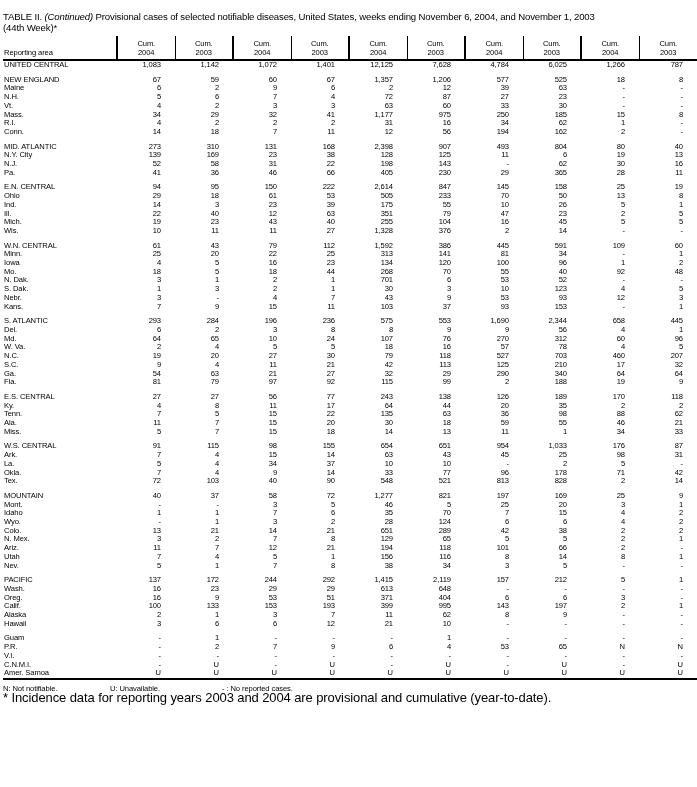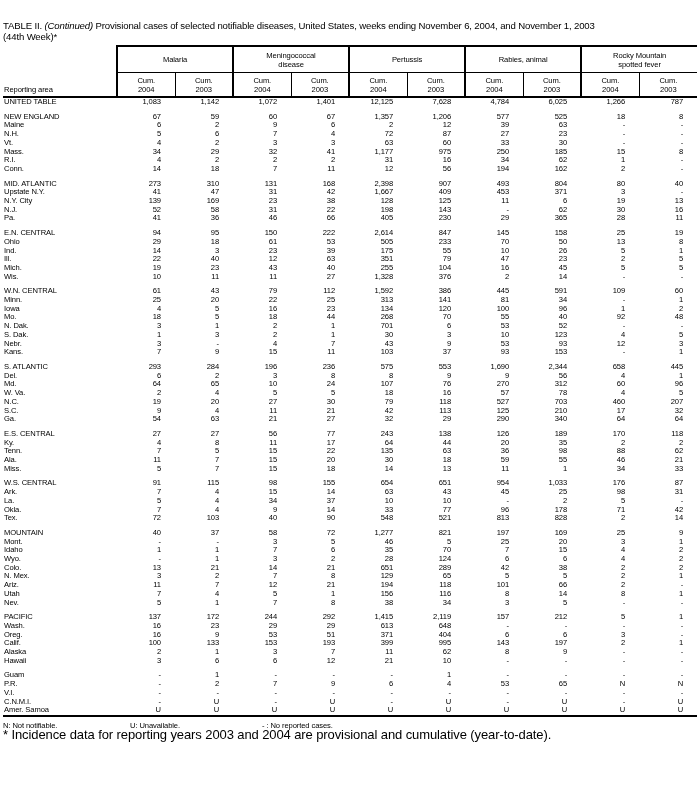--- a/index.html
+++ b/index.html
@@ -1,34 +1,34 @@
 <!DOCTYPE html>
 <html><head>
 <meta charset="utf-8">
 <style>
   html,body{margin:0;padding:0;background:#fff;}
   body{width:697px;height:787px;font-family:"Liberation Sans","DejaVu Sans",sans-serif;color:#000;-webkit-font-smoothing:none;}
-  .page{padding:20px 3px 0 3px;}
+  .page{padding:11px 3px 0 3px;}
   .title{font-size:9.6px;line-height:11px;letter-spacing:-0.15px;white-space:nowrap;}
   .title .ital{font-style:italic;}
   table{border-collapse:collapse;table-layout:fixed;width:694px;margin-top:3px;border-bottom:2px solid #000;}
   col.c-area{width:114px;}
   col.c-num{width:58px;}
   th,td{padding:0;font-weight:normal;font-size:7.6px;letter-spacing:-0.1px;}
   thead th{line-height:9px;}
   th.corner{border:none;}
   th.grp{border-top:2px solid #000;border-bottom:1px solid #000;border-left:2px solid #000;text-align:center;vertical-align:middle;white-space:pre-line;height:25px;}
   th.sub{border-bottom:2px solid #000;border-left:1px solid #000;text-align:center;vertical-align:middle;white-space:pre-line;height:23px;}
   th.sub.gs{border-left:2px solid #000;}
   th.ra{border-bottom:2px solid #000;text-align:left;vertical-align:bottom;padding:0 0 2px 1px;}
   tbody td{height:8.7px;line-height:8.7px;white-space:nowrap;overflow:hidden;}
   tbody td.area{text-align:left;padding-left:1px;}
   tbody td.num{text-align:right;padding-right:14px;}
   tbody tr.gap td{padding-top:6px;}
-  .legend{margin-top:4px;font-size:7.6px;line-height:9px;letter-spacing:-0.1px;display:flex;gap:20px;}
+  .legend{margin-top:4px;font-size:7.6px;line-height:9px;letter-spacing:-0.1px;display:flex;}
   .legend .l1{width:107px;}
   .legend .l2{width:112px;}
   .note{font-size:13px;line-height:9px;letter-spacing:-0.1px;}
 </style>
 </head>
 <body>
 
 <div class="page">
   <div class="title"><span>TABLE II. </span><span class="ital">(Continued)</span><span> Provisional cases of selected notifiable diseases, United States, weeks ending November 6, 2004, and November 1, 2003</span>
     <div>(44th Week)*</div>
@@ -43,30 +43,20 @@
         <col class="c-num">
         <col class="c-num">
       <col class="c-num">
         <col class="c-num">
         <col class="c-num">
         <col class="c-num">
         <col class="c-num">
     </colgroup>
     <thead>
       <tr>
-        <th class="corner"></th>
-        <th class="grp" colspan="2">Malaria</th>
-        <th class="grp" colspan="2">Meningococcal
-disease</th>
-        <th class="grp" colspan="2">Pertussis</th>
-        <th class="grp" colspan="2">Rabies, animal</th>
-        <th class="grp" colspan="2">Rocky Mountain
-spotted fever</th>
-      </tr>
-      <tr>
         <th class="ra">Reporting area</th>
         <th class="sub gs">Cum.
 2004</th>
         <th class="sub">Cum.
 2003</th>
         <th class="sub gs">Cum.
 2004</th>
         <th class="sub">Cum.
 2003</th>
         <th class="sub gs">Cum.
@@ -78,21 +68,21 @@
         <th class="sub">Cum.
 2003</th>
         <th class="sub gs">Cum.
 2004</th>
         <th class="sub">Cum.
 2003</th>
       </tr>
     </thead>
     <tbody>
         <tr>
-          <td class="area">UNITED TABLE</td>
+          <td class="area">UNITED CENTRAL</td>
           <td class="num">1,083</td>
           <td class="num">1,142</td>
           <td class="num">1,072</td>
           <td class="num">1,401</td>
           <td class="num">12,125</td>
           <td class="num">7,628</td>
           <td class="num">4,784</td>
           <td class="num">6,025</td>
           <td class="num">1,266</td>
           <td class="num">787</td>
@@ -195,33 +185,20 @@
           <td class="num">131</td>
           <td class="num">168</td>
           <td class="num">2,398</td>
           <td class="num">907</td>
           <td class="num">493</td>
           <td class="num">804</td>
           <td class="num">80</td>
           <td class="num">40</td>
         </tr>
         <tr>
-          <td class="area">Upstate N.Y.</td>
-          <td class="num">41</td>
-          <td class="num">47</td>
-          <td class="num">31</td>
-          <td class="num">42</td>
-          <td class="num">1,667</td>
-          <td class="num">409</td>
-          <td class="num">453</td>
-          <td class="num">371</td>
-          <td class="num">3</td>
-          <td class="num">-</td>
-        </tr>
-        <tr>
           <td class="area">N.Y. City</td>
           <td class="num">139</td>
           <td class="num">169</td>
           <td class="num">23</td>
           <td class="num">38</td>
           <td class="num">128</td>
           <td class="num">125</td>
           <td class="num">11</td>
           <td class="num">6</td>
           <td class="num">19</td>
@@ -519,20 +496,33 @@
           <td class="num">63</td>
           <td class="num">21</td>
           <td class="num">27</td>
           <td class="num">32</td>
           <td class="num">29</td>
           <td class="num">290</td>
           <td class="num">340</td>
           <td class="num">64</td>
           <td class="num">64</td>
         </tr>
+        <tr>
+          <td class="area">Fla.</td>
+          <td class="num">81</td>
+          <td class="num">79</td>
+          <td class="num">97</td>
+          <td class="num">92</td>
+          <td class="num">115</td>
+          <td class="num">99</td>
+          <td class="num">2</td>
+          <td class="num">188</td>
+          <td class="num">19</td>
+          <td class="num">9</td>
+        </tr>
         <tr class="gap">
           <td class="area">E.S. CENTRAL</td>
           <td class="num">27</td>
           <td class="num">27</td>
           <td class="num">56</td>
           <td class="num">77</td>
           <td class="num">243</td>
           <td class="num">138</td>
           <td class="num">126</td>
           <td class="num">189</td>

